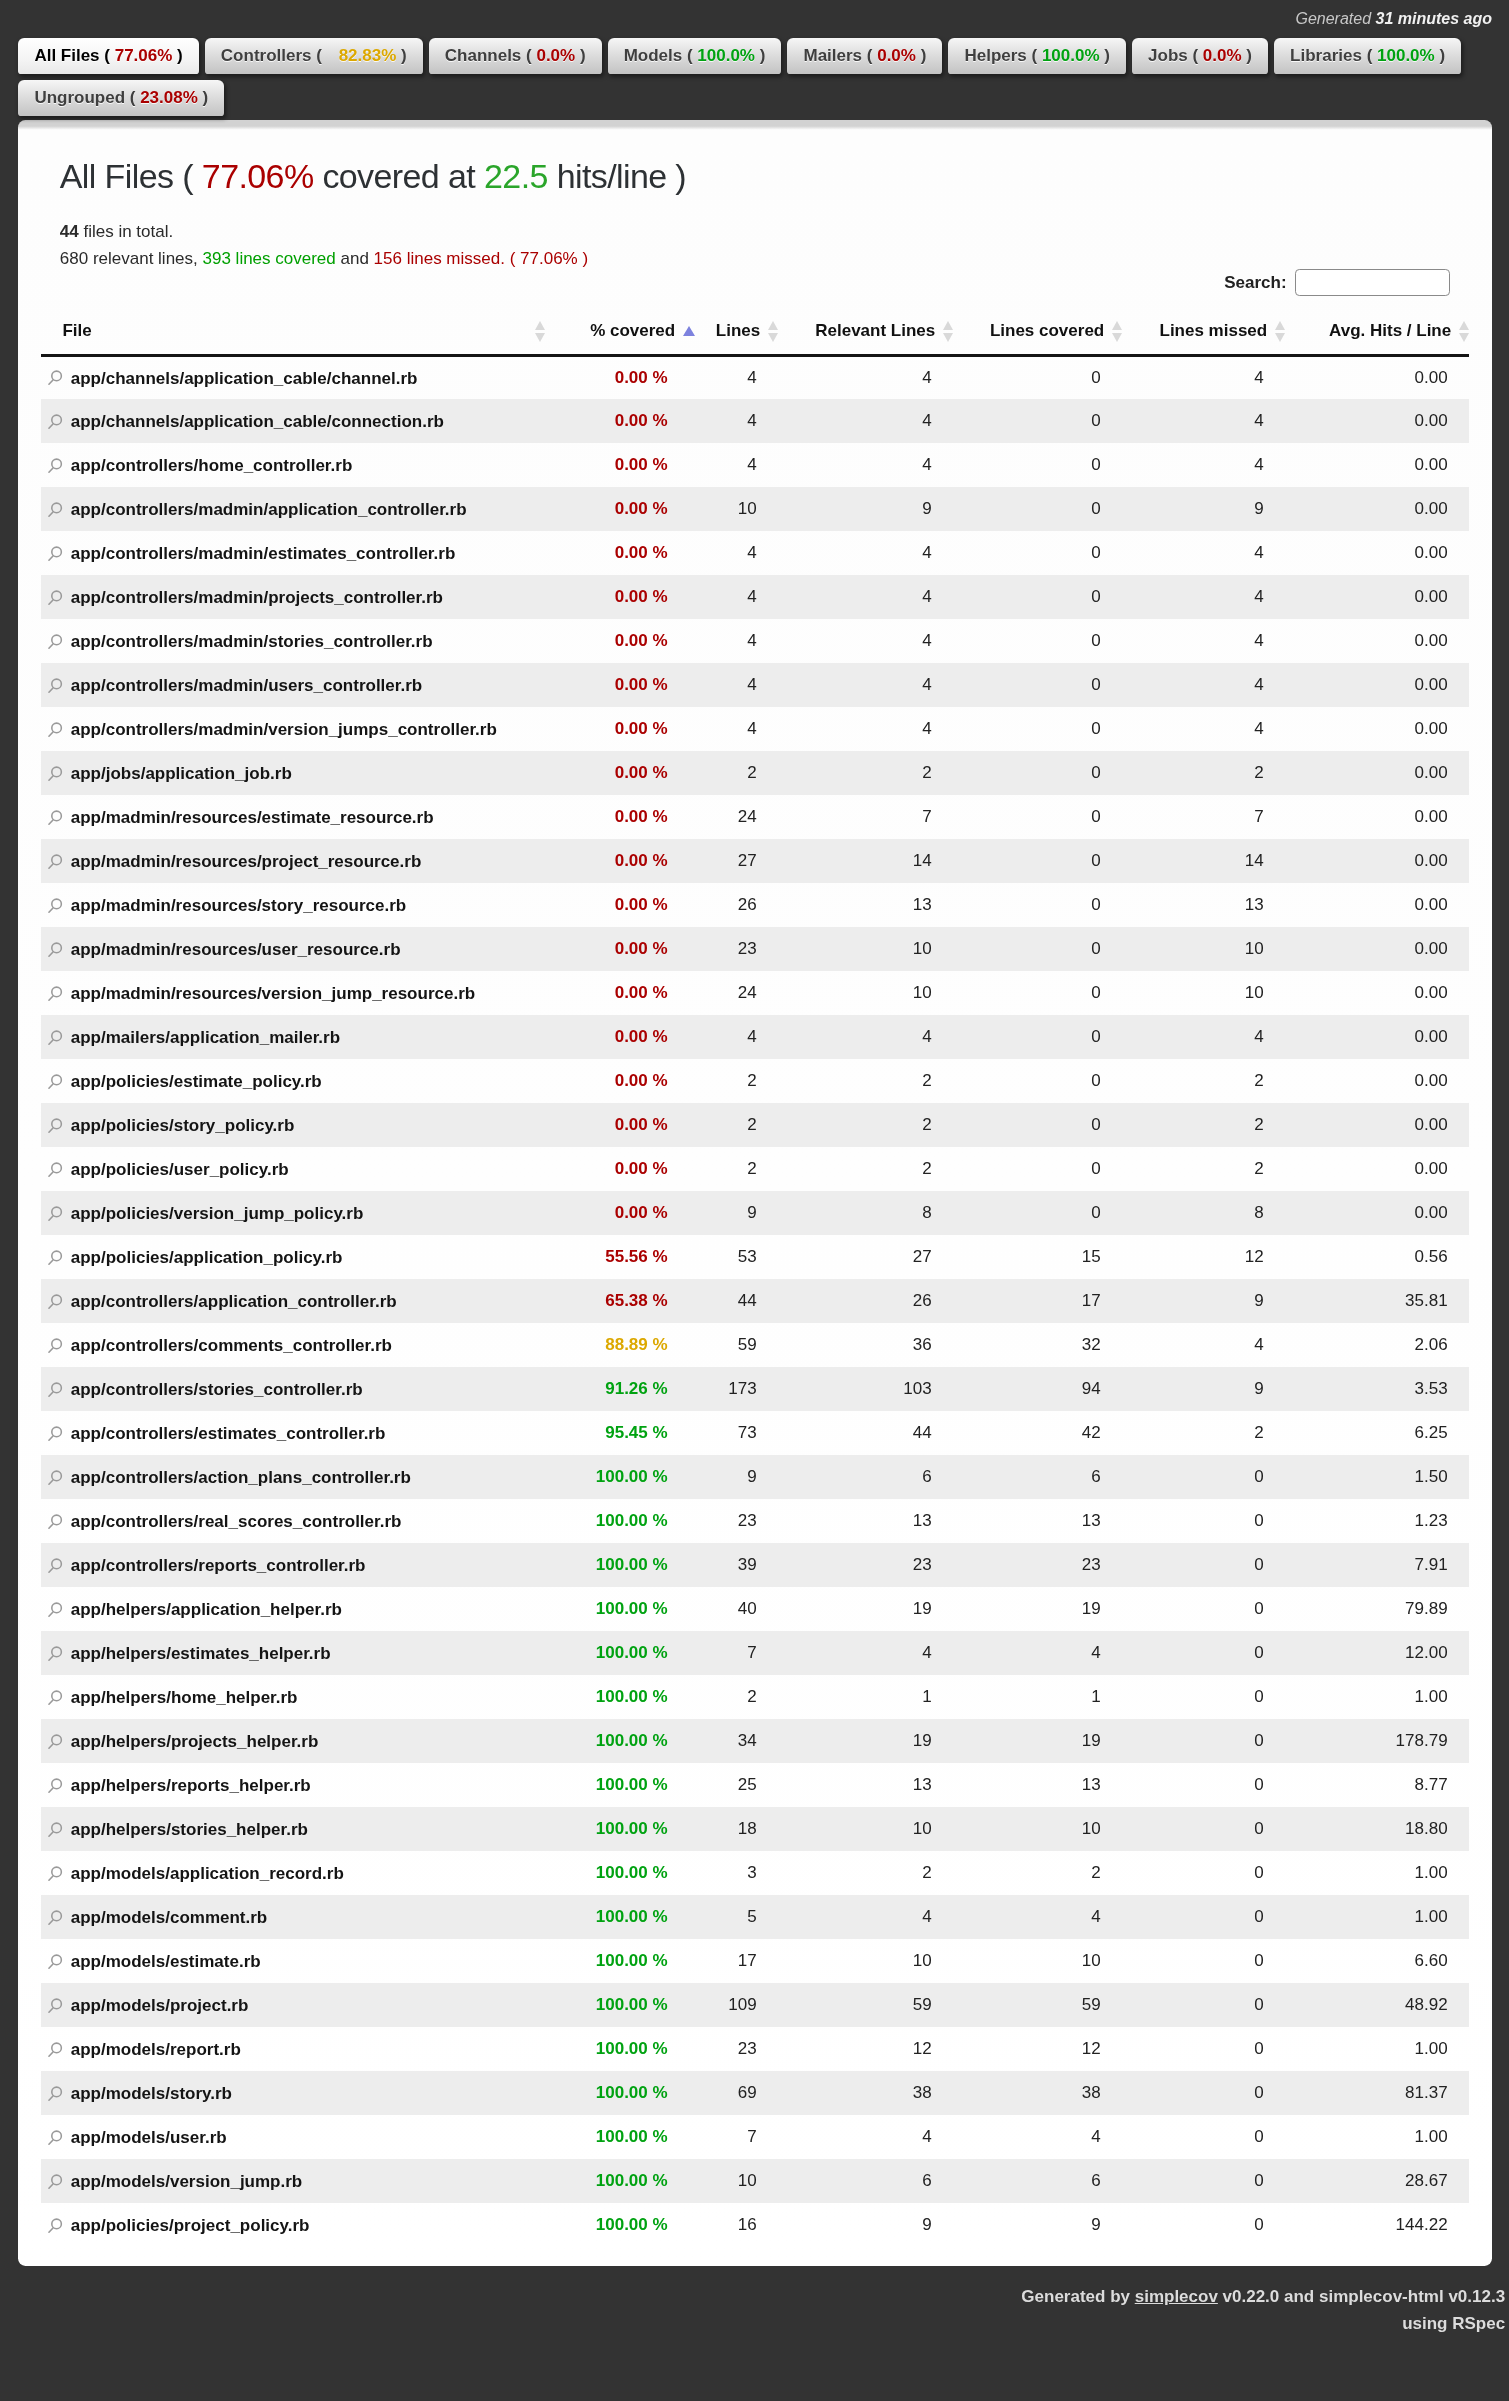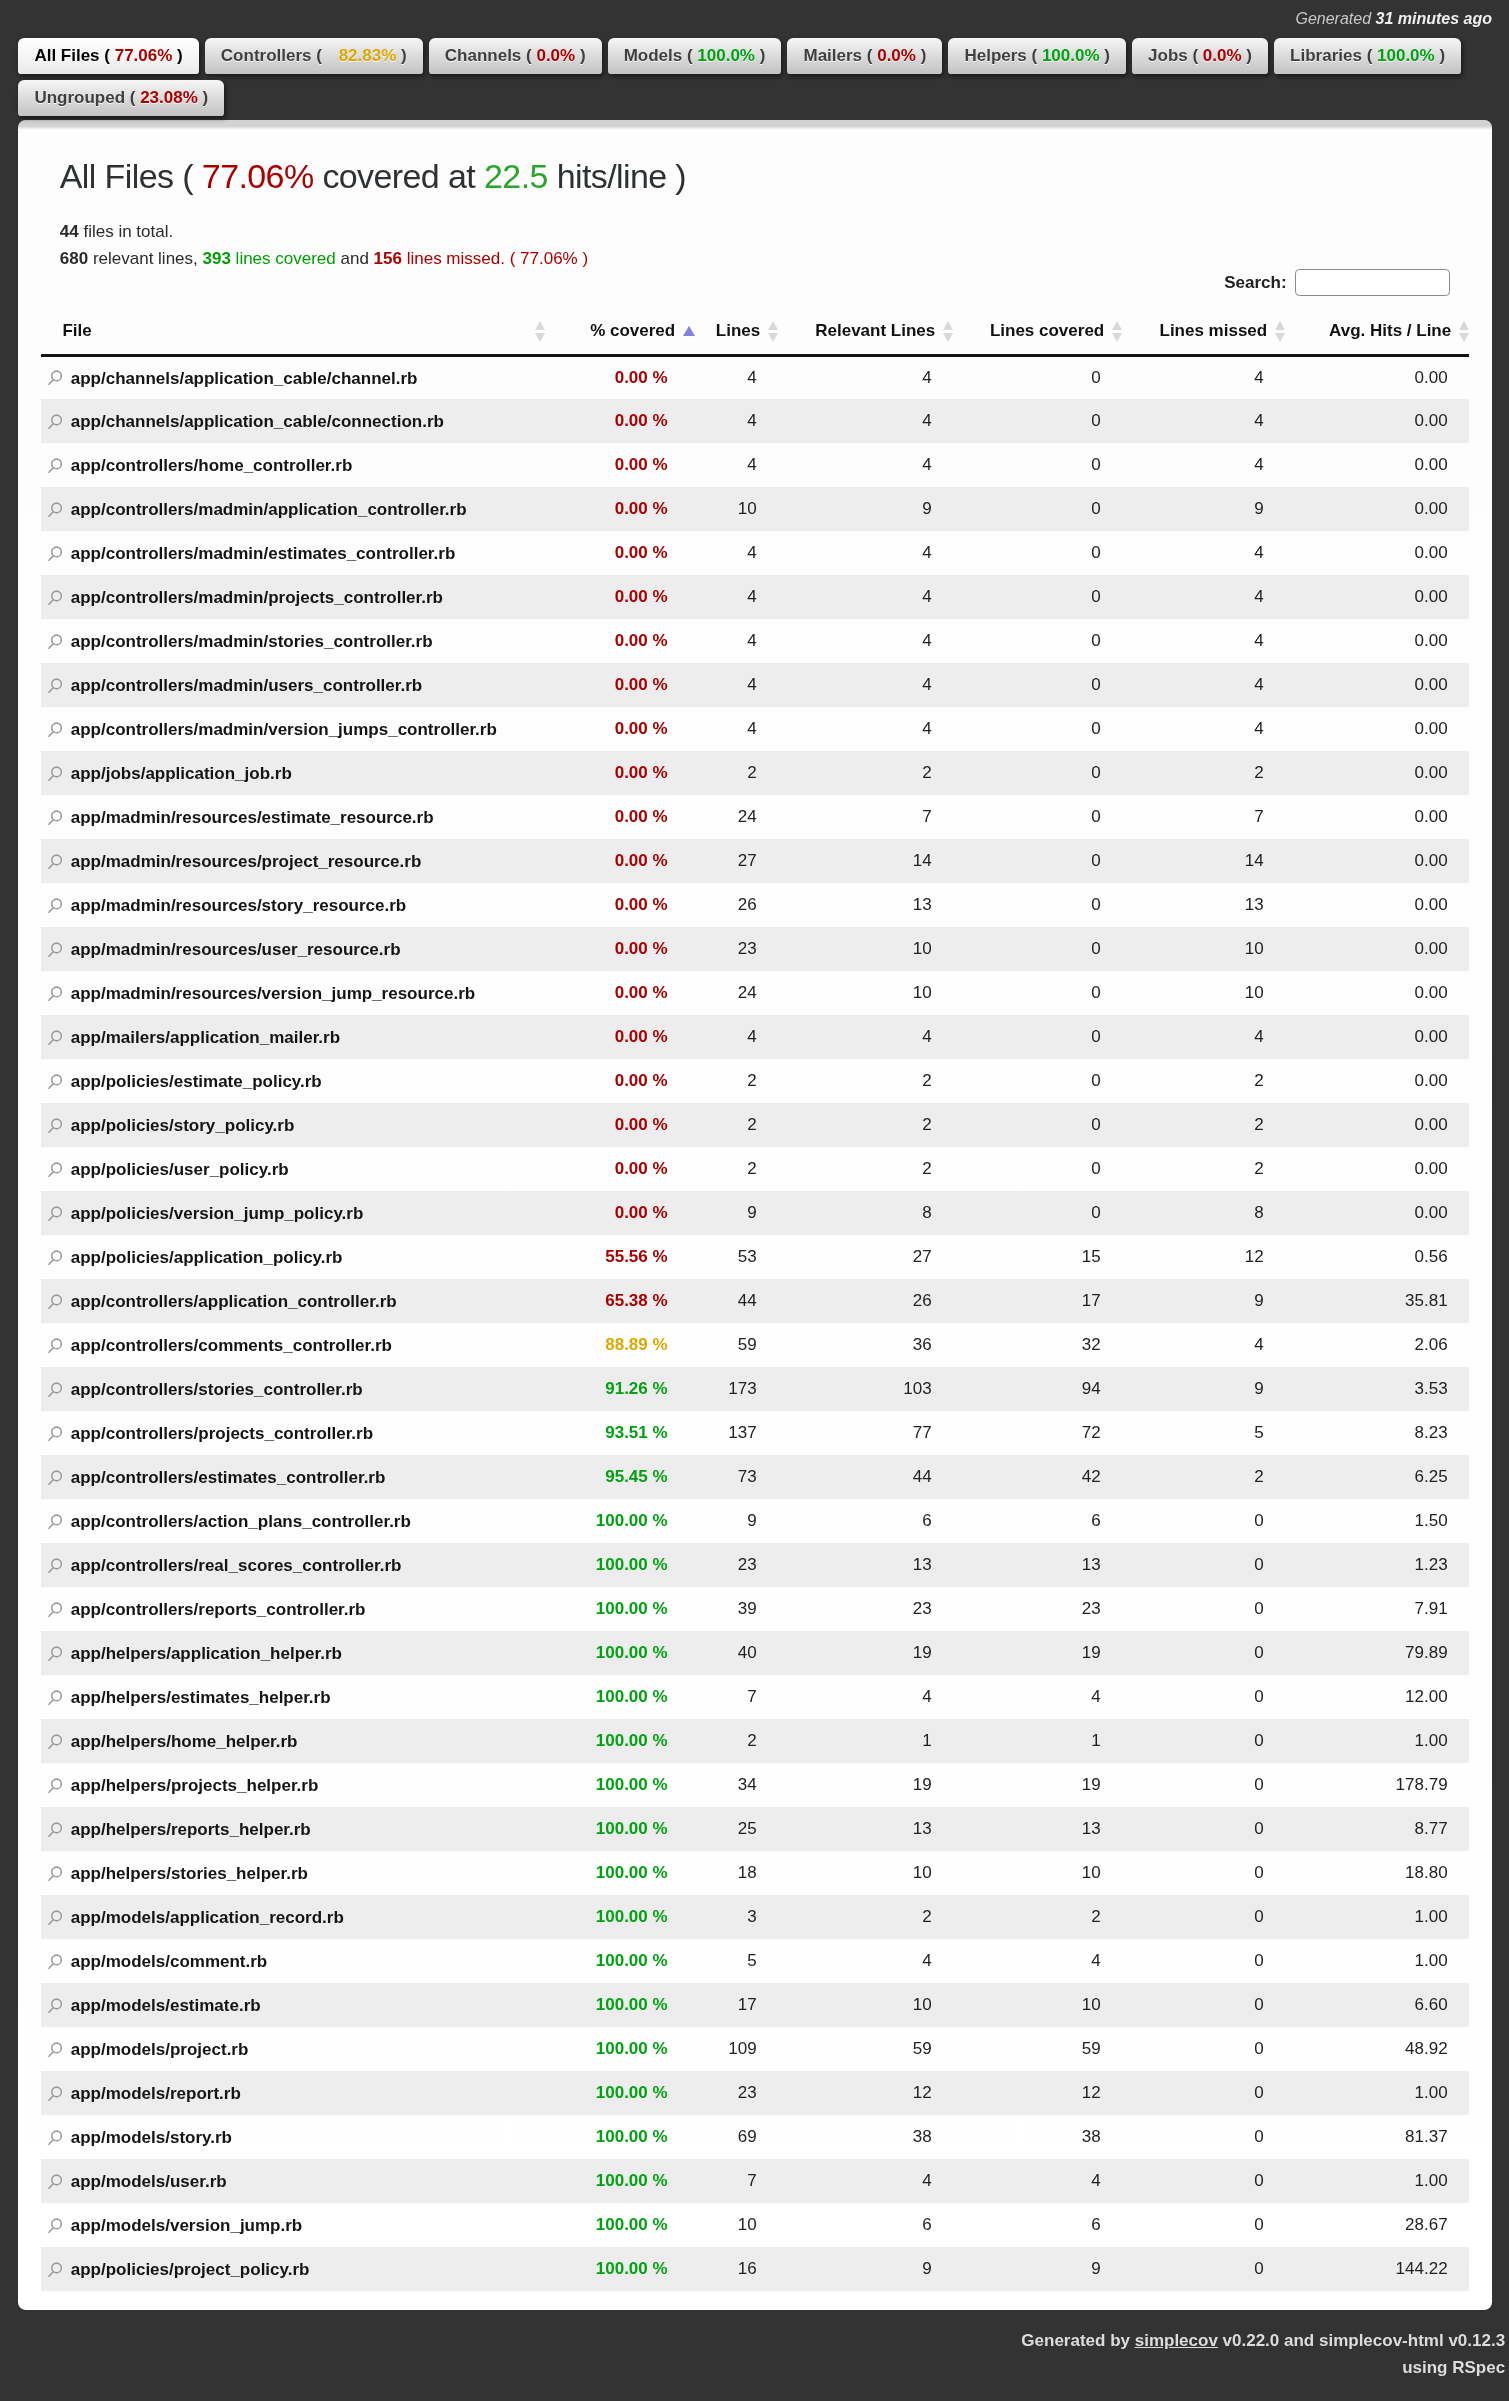--- a/index.html
+++ b/index.html
@@ -38,21 +38,21 @@
     padding:32px 23px 18.4px 23px;
     position:relative; z-index:1;
   }
   h1.page-title { font-size:34px; font-weight:400; color:#2d3134; margin:4.9px 0 26px 18.4px; letter-spacing:-0.6px; }
   h1 .t-red { color:#aa0000; }
   h1 .t-green { color:#2aa52a; }
 
   .files-total { font-size:17px; color:#2b2b2b; margin:0 0 7.4px 18.4px; }
   .files-total b { font-weight:bold; }
   .line-summary { font-size:17px; color:#2b2b2b; margin:0 0 3.7px 18.4px; }
-  .line-summary b { font-weight:bold;margin-top:36px; }
+  .line-summary b { font-weight:normal;margin-top:36px; }
   .s-green { color:#00a000; }
   .s-red { color:#aa0000;text-align:right; }
 
   .search-row { display:flex; justify-content:flex-end; align-items:center; margin:-3.7px 18.4px 11px 0; }
   .search-row label { font-size:17px; font-weight:bold; color:#222; margin-right:8.6px; }
   .search-row input {
     width:155px; height:27px; border:1.2px solid #8a8a8a; border-radius:4.3px;
     font-size:16px; padding:0 6.1px; background:#fff; outline:none;
     font-family:"Liberation Sans", sans-serif;
   }
@@ -574,34 +574,20 @@
         </svg><span class="fname">app/controllers/stories_controller.rb</span>
       </td>
       <td class="c-pct pct-green">91.26 %</td>
       <td class="c-num">173</td>
       <td class="c-num">103</td>
       <td class="c-num">94</td>
       <td class="c-num">9</td>
       <td class="c-num">3.53</td>
     </tr>
 
-    <tr>
-      <td class="c-file">
-        <svg width="18.4" height="18.4" viewBox="0 0 20 20">
-          <circle cx="11.5" cy="7.5" r="5.2" fill="none" stroke="#9a9a9a" stroke-width="1.7"></circle>
-          <line x1="7.6" y1="11.9" x2="3.2" y2="16.6" stroke="#9a9a9a" stroke-width="1.7" stroke-linecap="round"></line>
-        </svg><span class="fname">app/controllers/projects_controller.rb</span>
-      </td>
-      <td class="c-pct pct-green">93.51 %</td>
-      <td class="c-num">137</td>
-      <td class="c-num">77</td>
-      <td class="c-num">72</td>
-      <td class="c-num">5</td>
-      <td class="c-num">8.23</td>
-    </tr>
 
     <tr>
       <td class="c-file">
         <svg width="18.4" height="18.4" viewBox="0 0 20 20">
           <circle cx="11.5" cy="7.5" r="5.2" fill="none" stroke="#9a9a9a" stroke-width="1.7"></circle>
           <line x1="7.6" y1="11.9" x2="3.2" y2="16.6" stroke="#9a9a9a" stroke-width="1.7" stroke-linecap="round"></line>
         </svg><span class="fname">app/controllers/estimates_controller.rb</span>
       </td>
       <td class="c-pct pct-green">95.45 %</td>
       <td class="c-num">73</td>

